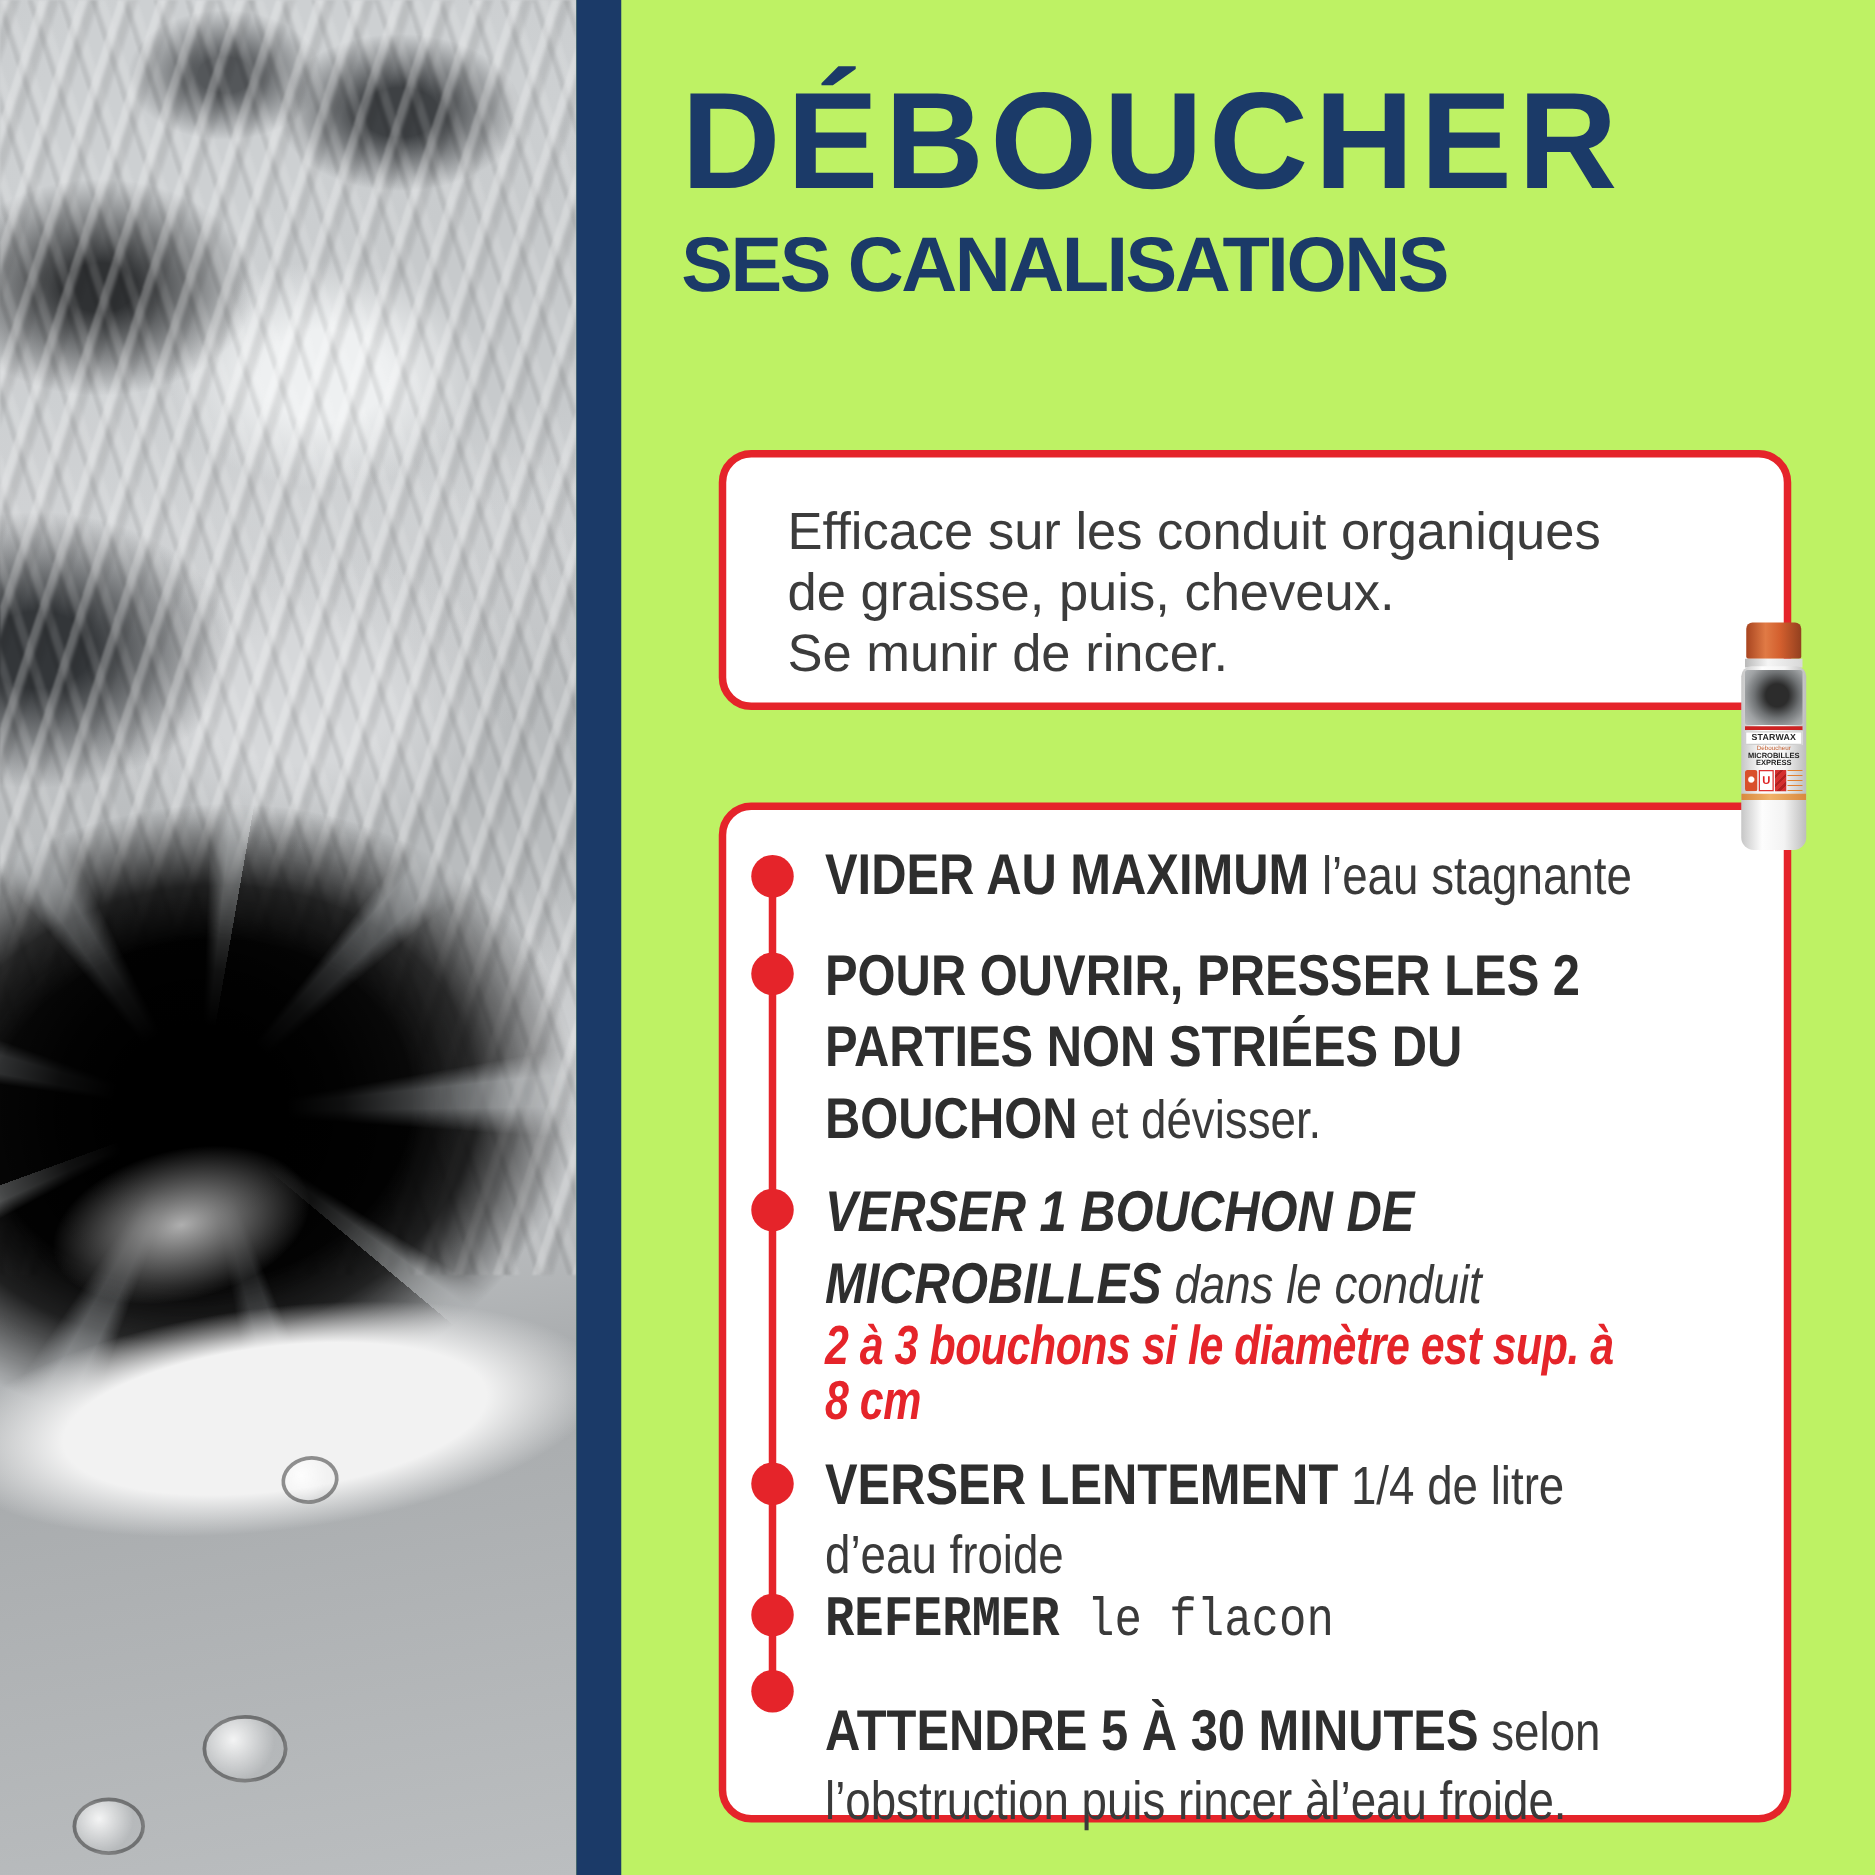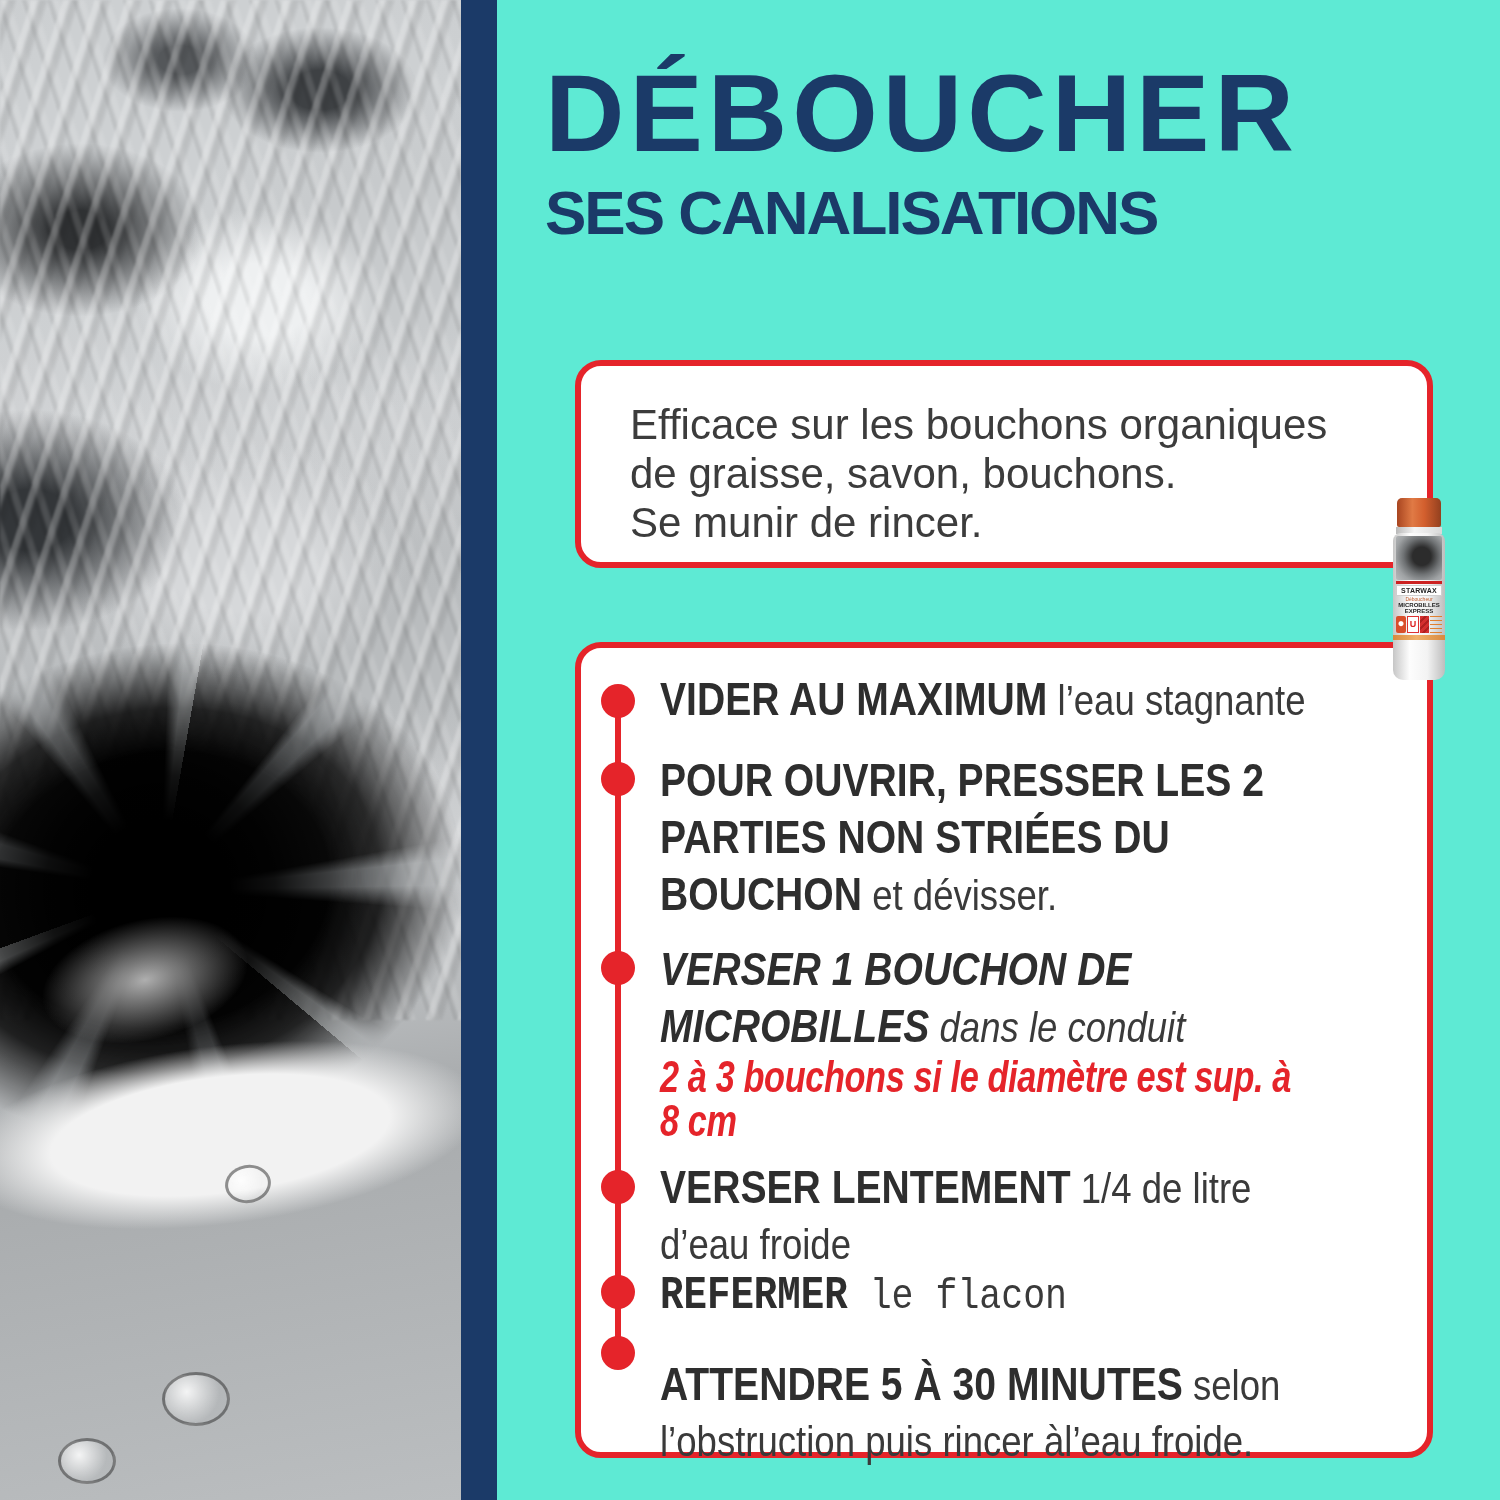--- a/index.html
+++ b/index.html
@@ -3,21 +3,21 @@
 <meta charset="utf-8">
 <style>
   :root{
     --navy:#1b3a68;
     --red:#e5242a;
     --text-dark:#2e2e2e;
     --text-light:#3a3a3a;
   }
   html,body{margin:0;padding:0;background:#fff;}
   .page{
-    position:relative;width:1500px;height:1500px;background:#5eead4;overflow:hidden;
+    position:relative;width:1500px;height:1500px;background:#bef264;overflow:hidden;
     font-family:"Liberation Sans", sans-serif;
   }
 
   
   .photo{
     position:absolute;left:0;top:0;width:461px;height:1500px;overflow:hidden;
     background:
       radial-gradient(90px 70px at 45px 950px,  #e6e8e9 0 55%, rgba(230,232,233,0) 78%),
       radial-gradient(140px 90px at 320px 90px, #3e4144 0 22%, rgba(62,65,68,0) 70%),
       radial-gradient(120px 80px at 180px 60px, #54575a 0 18%, rgba(84,87,90,0) 65%),
@@ -138,22 +138,22 @@
     <div class="drop drop3"></div>
   </div>
 
   <div class="divider"></div>
 
   <div class="title1">DÉBOUCHER</div>
   <div class="title2">SES CANALISATIONS</div>
 
   <div class="rbox box1"></div>
   <div class="intro-text">
-    <div class="intro-line">Efficace sur les bouchons organiques</div>
-    <div class="intro-line">de graisse, savon, bouchons.</div>
+    <div class="intro-line">Efficace sur les conduit organiques</div>
+    <div class="intro-line">de graisse, puis, cheveux.</div>
     <div class="intro-line">Se munir de rincer.</div>
   </div>
 
   <div class="rbox box2"></div>
   <div class="tl-line"></div>
   <div id="steps-layer">
       <div class="step" style="top: 671px;">
         <div class="line"><span class="seg-bold">VIDER AU MAXIMUM</span><span class="seg-light"> l’eau stagnante</span></div>
       </div>
       <div class="dot" style="top: 701px;"></div>

